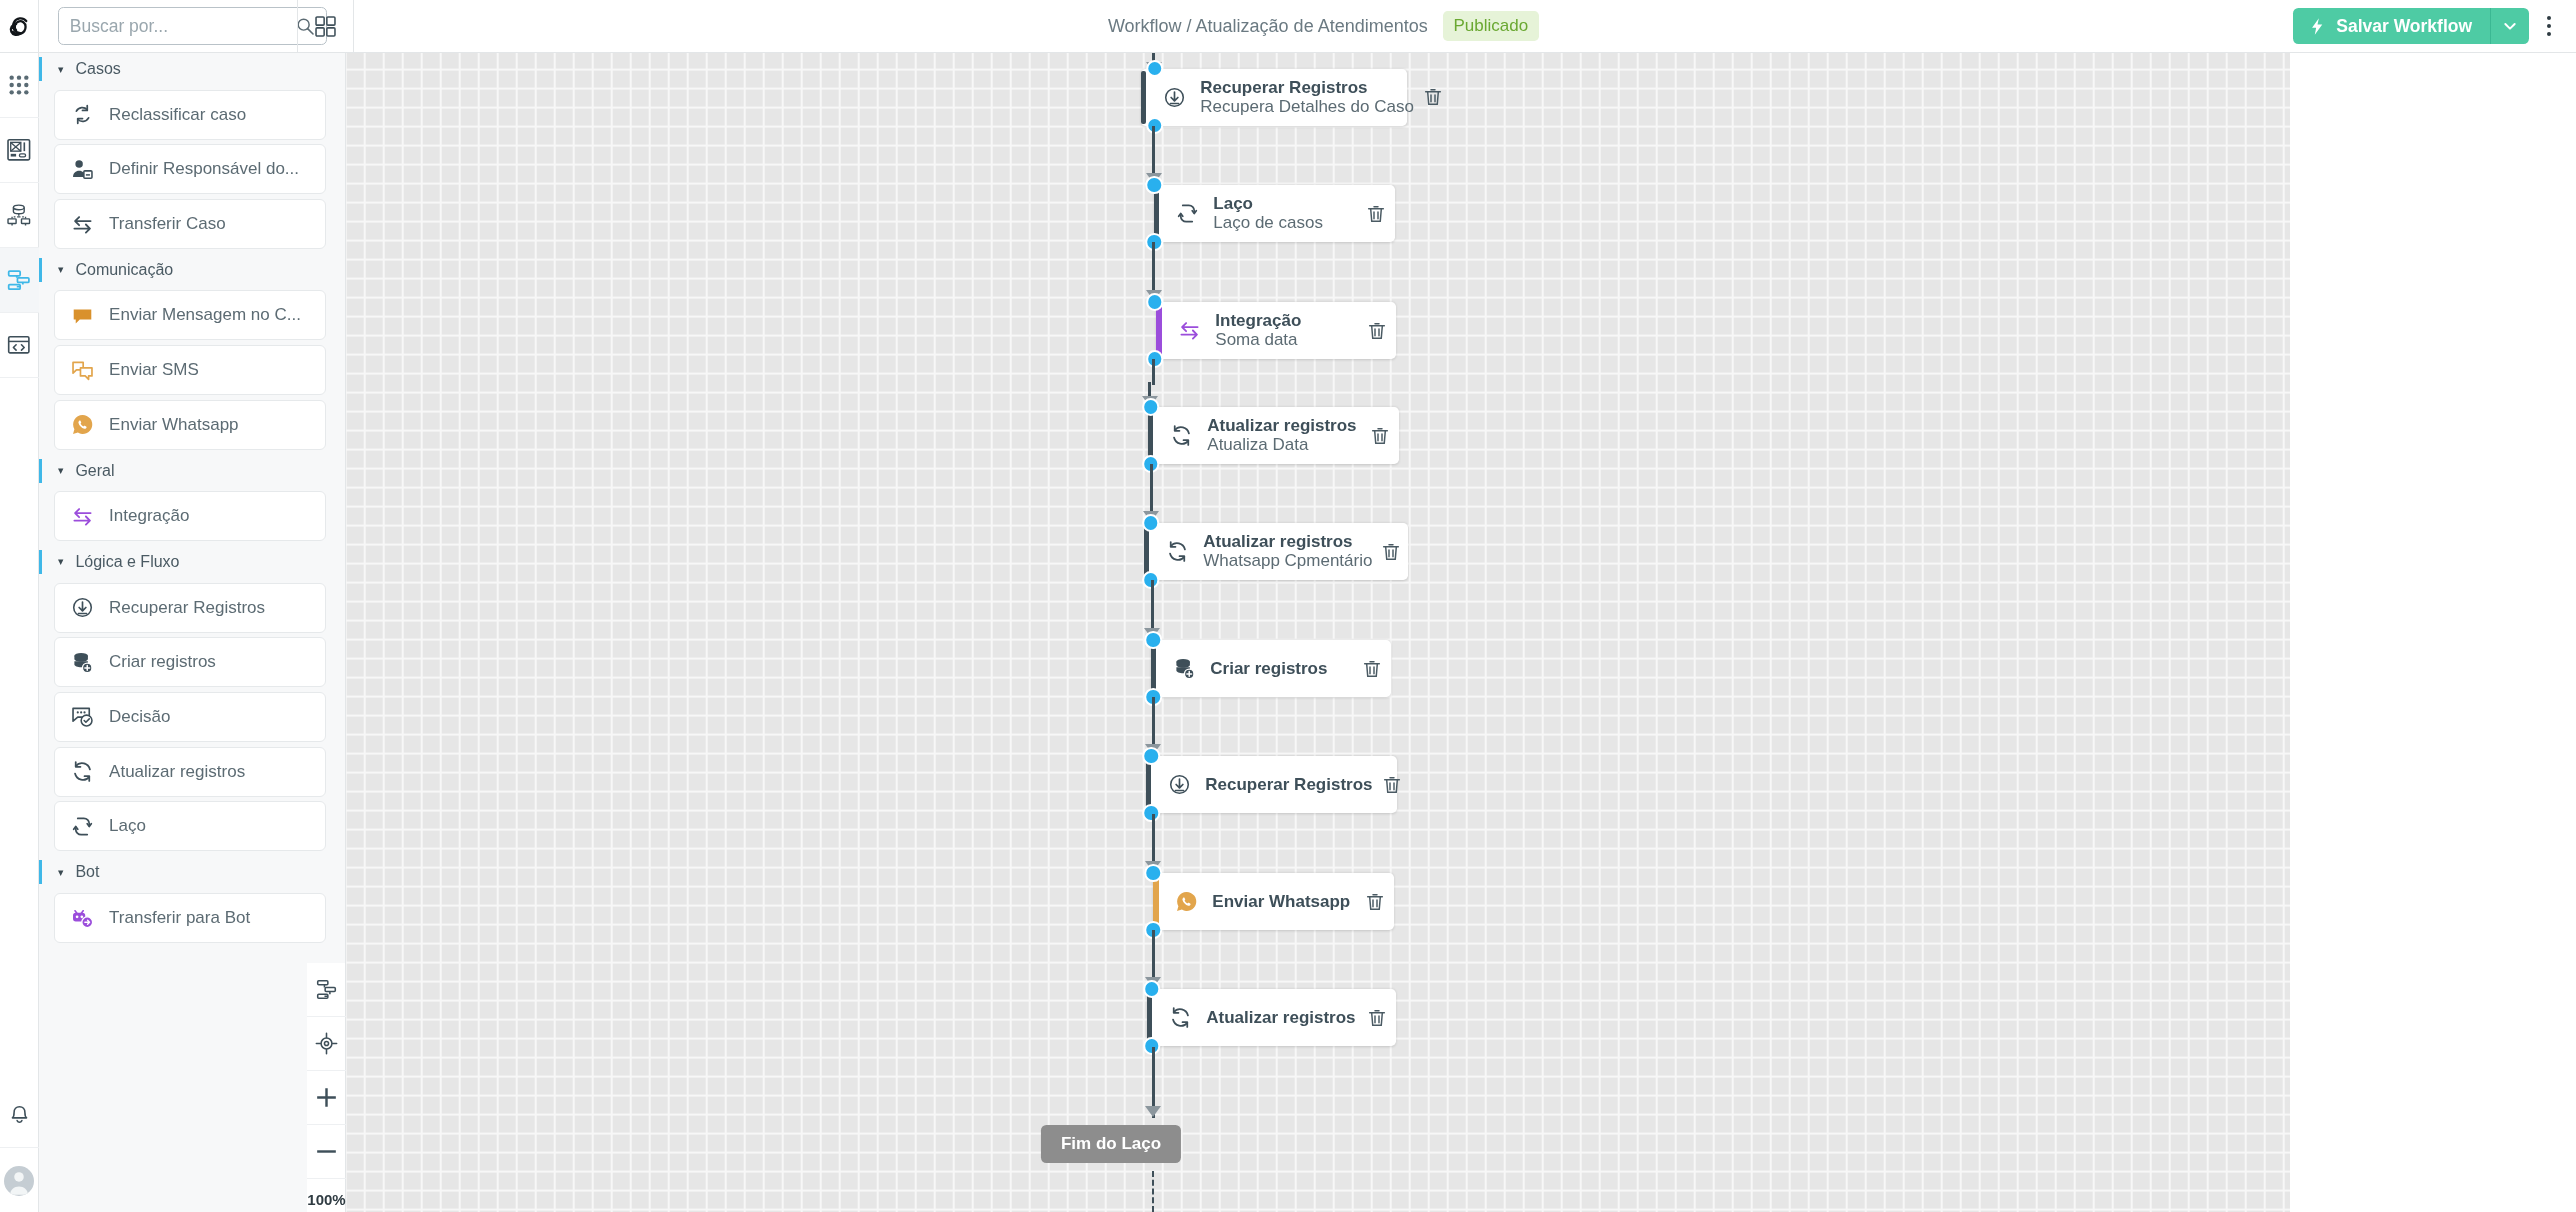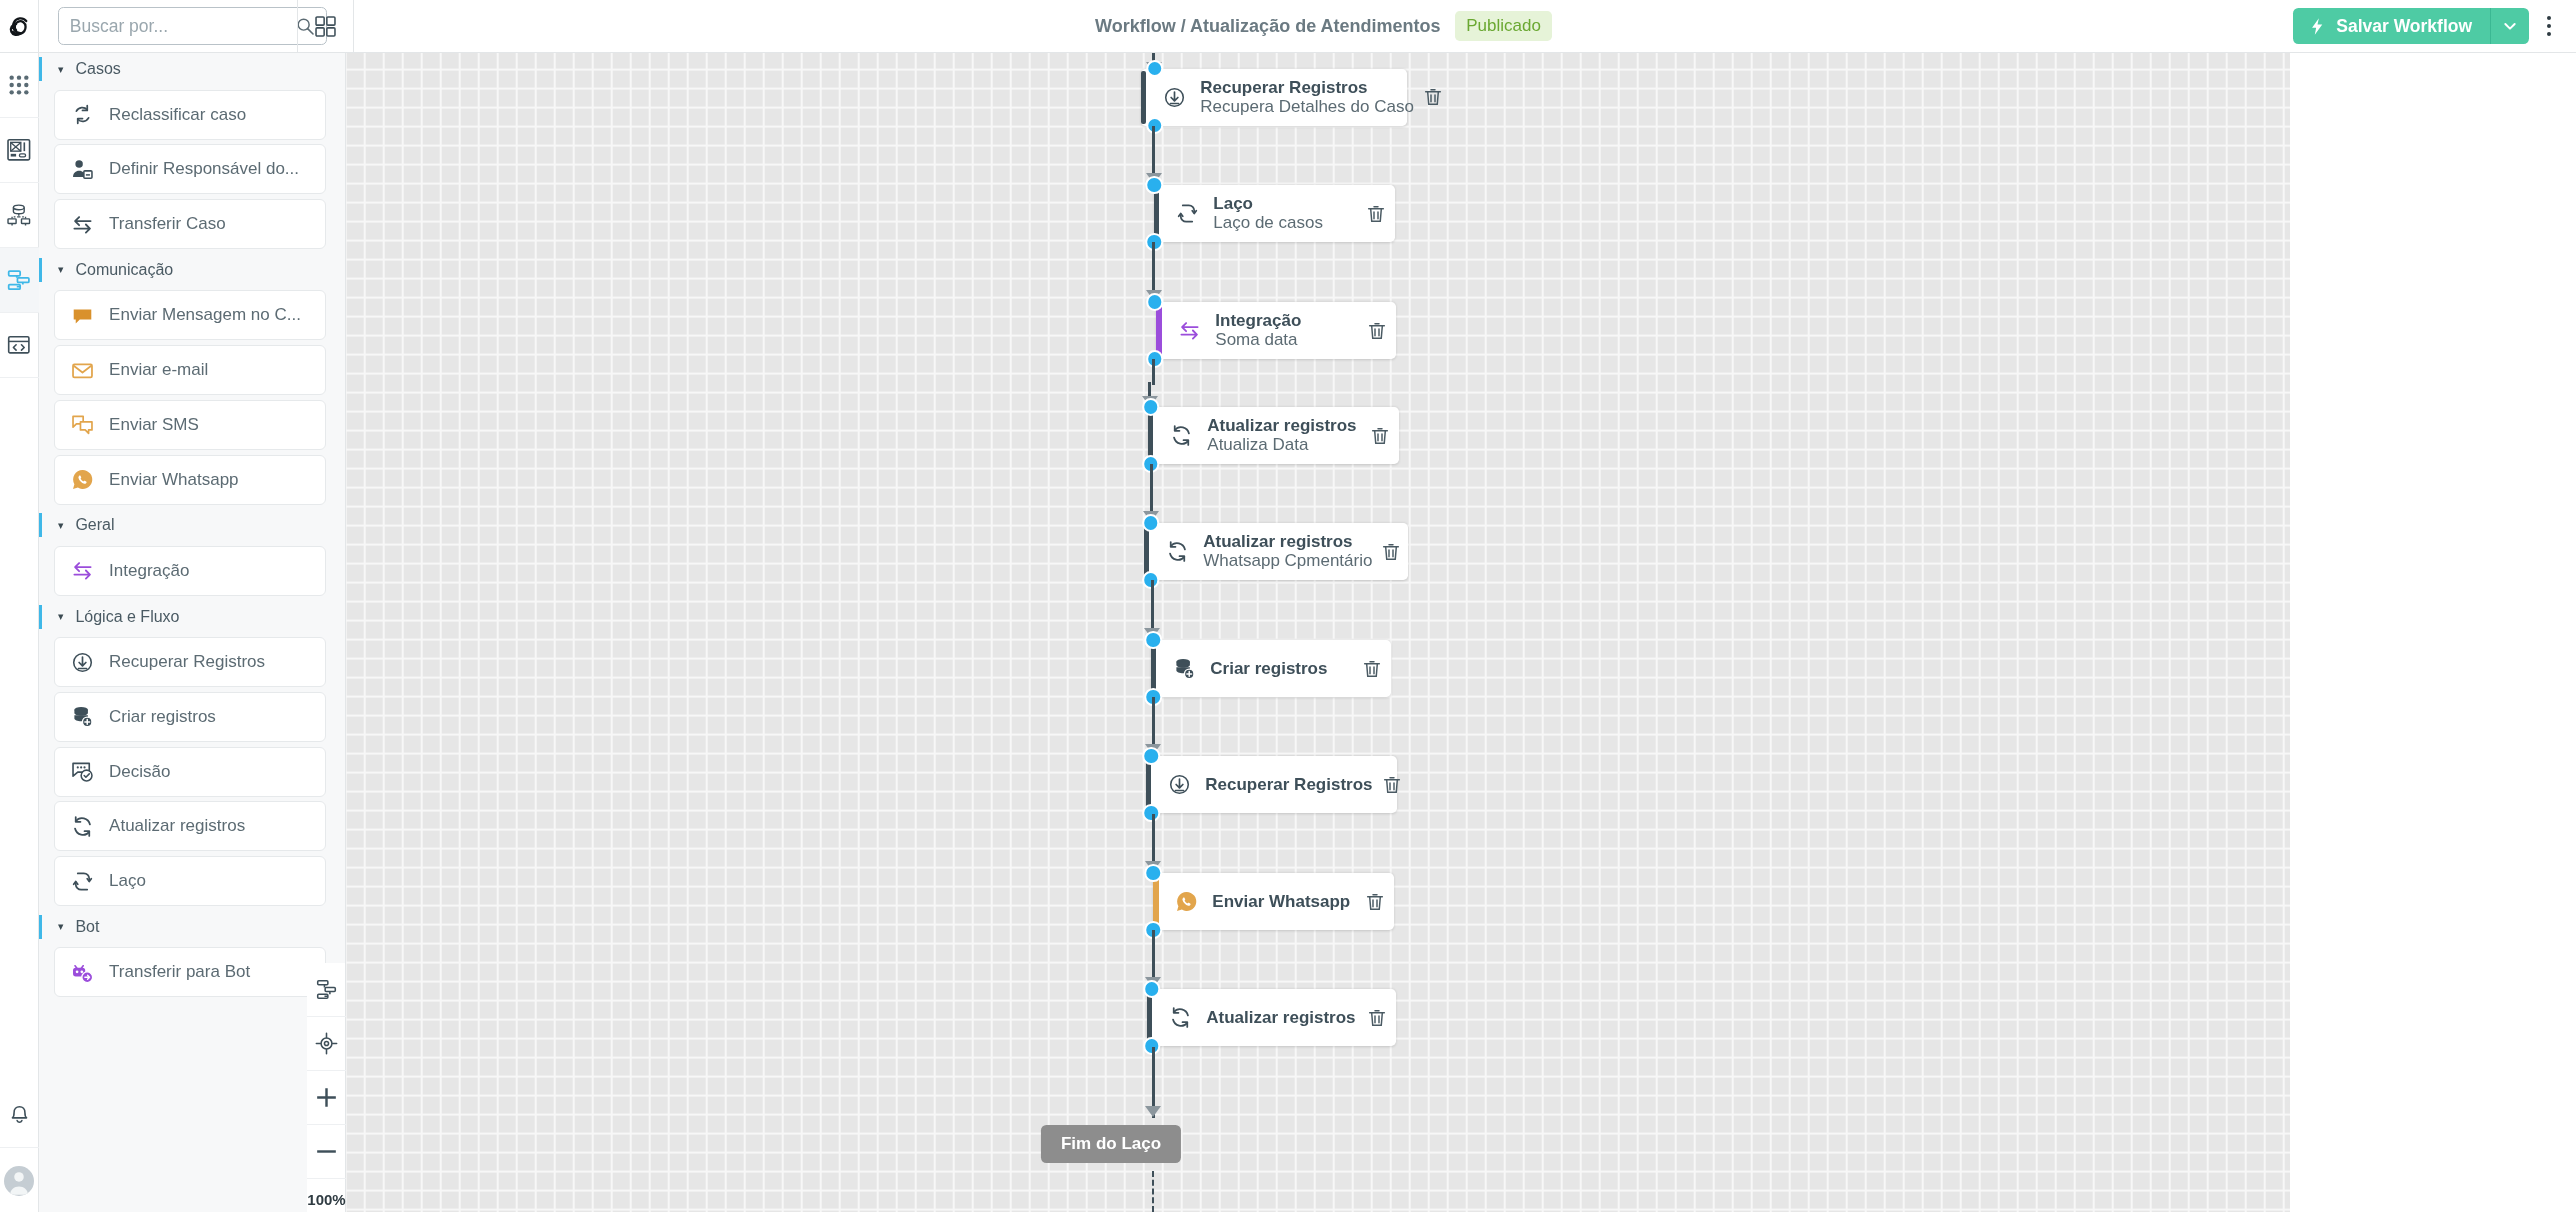--- a/index.html
+++ b/index.html
@@ -45,21 +45,21 @@
   .search-box input {
     flex: 1; border: none; outline: none; font-size: 17.5px; color: #5c6b73;
     font-family: "Liberation Sans", sans-serif; background: transparent;
   }
   .search-box input::placeholder { color: #9aa7ae; }
   .grid-btn {
     width: 57px; height: 53px; display: flex; align-items: center; justify-content: center;
     border-left: 0.7px solid #e3e6e8; border-right: 0.7px solid #e3e6e8;
   }
   .title-area { flex: 1; display: flex; align-items: center; justify-content: center; gap: 15px; }
-  .wf-title { font-size: 18px; color: #6b7a82; font-weight: bold; }
+  .wf-title { font-size: 18px; color: #6b7a82; }
   .badge {
     background: #e6f3d8; color: #6aa832; font-size: 17px;
     padding: 4.7px 10.8px; border-radius: 4.7px;
   }
   .topbar-right { display: flex; align-items: center; padding-right: 12px; gap: 5.4px; }
   .save-btn {
     display: flex; align-items: flex-start; height: 36px; background: #4ecba4;
     border-radius: 5.4px; overflow: hidden; cursor: pointer;
   }
   .save-main { display:flex; align-items:center; gap: 9.4px; padding: 0 17.5px 0 15px; height:36px; }
@@ -332,29 +332,20 @@
       <span class="pal-ico">
         <svg width="23" height="23" viewBox="0 0 34 34">
           <path d="M4 8h26v15H13l-6 6v-6H4z" fill="#d9912c"></path>
         </svg>
       </span>
       <span class="ilabel">Enviar Mensagem no C...</span>
     </div>
     <div class="pal-item">
       <span class="pal-ico">
         <svg width="23" height="23" viewBox="0 0 34 34">
-          <rect x="3" y="8" width="28" height="19" rx="2" fill="none" stroke="#e2a54c" stroke-width="2.6"></rect>
-          <path d="M4 10l13 10 13-10" fill="none" stroke="#e2a54c" stroke-width="2.6" stroke-linejoin="round"></path>
-        </svg>
-      </span>
-      <span class="ilabel">Enviar e-mail</span>
-    </div>
-    <div class="pal-item">
-      <span class="pal-ico">
-        <svg width="23" height="23" viewBox="0 0 34 34">
           <path d="M3 5h15v11H8l-5 5z" fill="none" stroke="#e2a54c" stroke-width="2.5" stroke-linejoin="round"></path>
           <path d="M14 13h17v12h-5v5l-5-5h-7z" fill="#fff" stroke="#e2a54c" stroke-width="2.5" stroke-linejoin="round"></path>
         </svg>
       </span>
       <span class="ilabel">Enviar SMS</span>
     </div>
     <div class="pal-item">
       <span class="pal-ico">
         <svg width="23" height="23" viewBox="0 0 34 34">
           <path d="M17 3a14 14 0 0 0-12 21L3 31l7.2-2A14 14 0 1 0 17 3z" fill="#e2a54c"></path>

